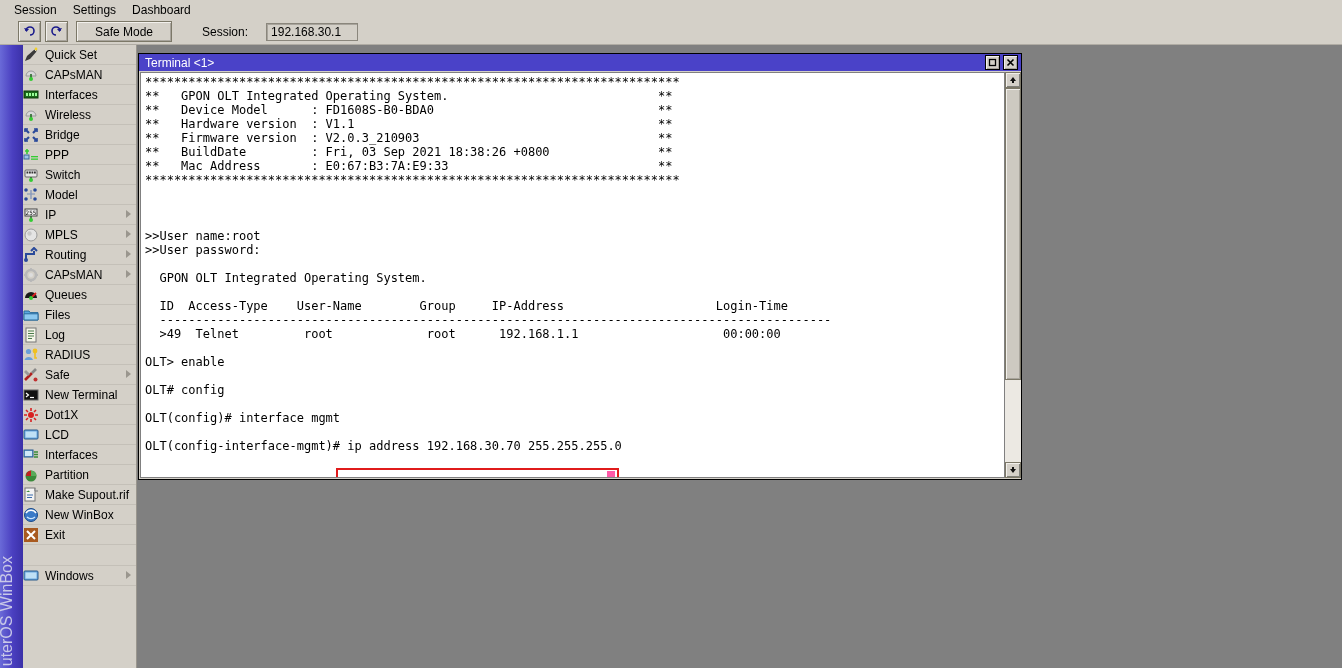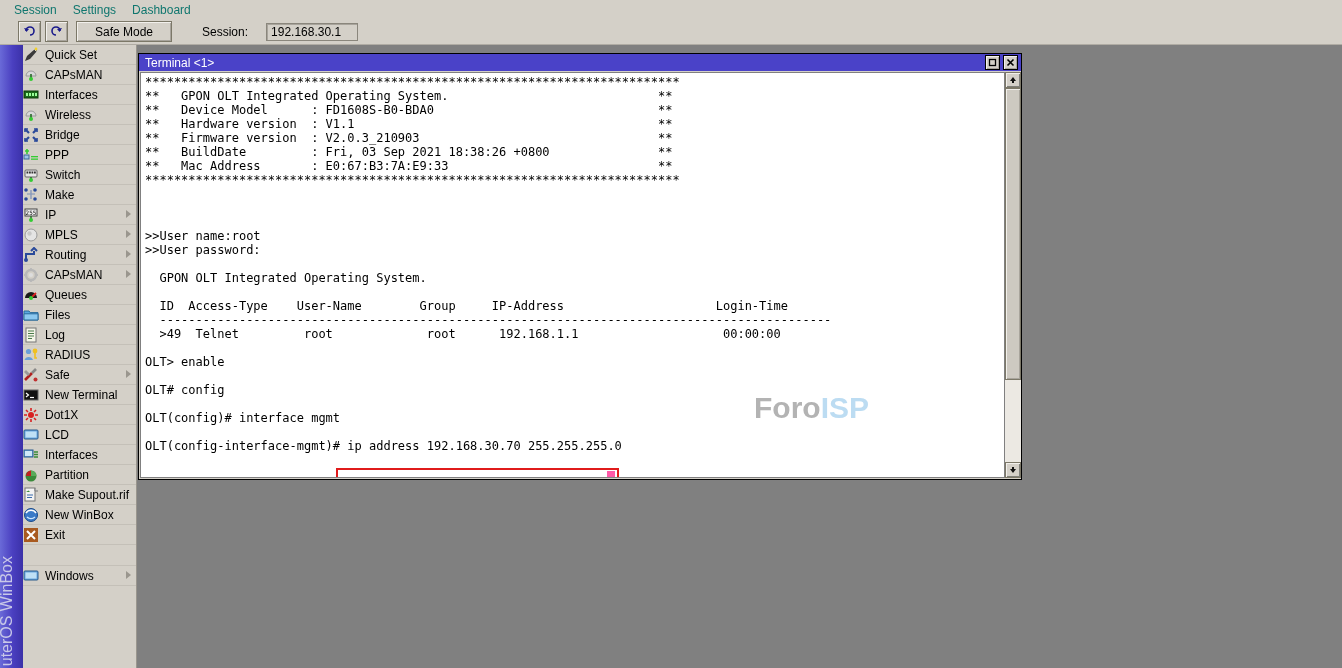--- a/index.html
+++ b/index.html
@@ -24,21 +24,21 @@
     width: 1342px; height: 19px;
     background: #d4d0c8;
     display: flex;
     align-items: center;
     padding-left: 6px;
     box-sizing: border-box;
   }
   .menu-item {
     padding: 2px 8px;
     font-size: 12px;
-    color: #0f766e;
+    color: #000000;
     cursor: default;
     line-height: 14px;
   }
 
   
   #toolbar {
     position: absolute;
     left: 0; top: 19px;
     width: 1342px; height: 26px;
     background: #d4d0c8;
@@ -393,21 +393,21 @@
       <span class="side-ico">
         <svg width="16" height="16" viewBox="0 0 16 16">
           <circle cx="3" cy="3" r="1.8" fill="#2a4a9a"></circle>
           <circle cx="12" cy="3" r="1.8" fill="#2a4a9a"></circle>
           <circle cx="3" cy="12" r="1.8" fill="#2a4a9a"></circle>
           <circle cx="12" cy="12" r="1.8" fill="#2a4a9a"></circle>
           <path d="M8 3 L8 12" stroke="#8899bb" stroke-width="1.4"></path>
           <path d="M4 7 L12 7" stroke="#8899bb" stroke-width="1.2"></path>
         </svg>
       </span>
-      <span class="side-label">Make</span>
+      <span class="side-label">Model</span>
     </div>
     <div class="side-item">
       <span class="side-ico">
         <svg width="16" height="16" viewBox="0 0 16 16">
           <rect x="2" y="2" width="12" height="7" fill="#f0f0f0" stroke="#444"></rect>
           <text x="8" y="8" font-size="6" text-anchor="middle" font-family="monospace" fill="#111">255</text>
           <path d="M8 9 L8 13" stroke="#2a6a2a" stroke-width="1.5"></path>
           <circle cx="8" cy="13" r="2" fill="#3c3"></circle>
         </svg>
       </span>
@@ -603,23 +603,20 @@
         <svg width="9" height="9" viewBox="0 0 9 9">
             <path d="M1.5 1.5 L7.5 7.5 M7.5 1.5 L1.5 7.5" stroke="#000" stroke-width="1.6"></path>
           </svg>
       </span>
     </span>
   </div>
 
   <div id="termbody">
     <div id="termtext"><div class="ln">**************************************************************************</div><div class="ln">**   GPON OLT Integrated Operating System.                             **</div><div class="ln">**   Device Model      : FD1608S-B0-BDA0                               **</div><div class="ln">**   Hardware version  : V1.1                                          **</div><div class="ln">**   Firmware version  : V2.0.3_210903                                 **</div><div class="ln">**   BuildDate         : Fri, 03 Sep 2021 18:38:26 +0800               **</div><div class="ln">**   Mac Address       : E0:67:B3:7A:E9:33                             **</div><div class="ln">**************************************************************************</div><div class="ln"></div><div class="ln"></div><div class="ln"></div><div class="ln">&gt;&gt;User name:root</div><div class="ln">&gt;&gt;User password:</div><div class="ln"></div><div class="ln">  GPON OLT Integrated Operating System.</div><div class="ln"></div><div class="ln">  ID  Access-Type    User-Name        Group     IP-Address                     Login-Time</div><div class="ln">  ---------------------------------------------------------------------------------------------</div><div class="ln">  &gt;49  Telnet         root             root      192.168.1.1                    00:00:00</div><div class="ln"></div><div class="ln">OLT&gt; enable</div><div class="ln"></div><div class="ln">OLT# config</div><div class="ln"></div><div class="ln">OLT(config)# interface mgmt</div><div class="ln"></div><div class="ln">OLT(config-interface-mgmt)# ip address 192.168.30.70 255.255.255.0</div></div>
 
-    <div id="watermark">
-      <span class="w1">Foro</span><span class="w2">ISP</span>
-    </div>
 
     <div id="cmd-highlight"></div>
     <div id="cmd-cursor"></div>
   </div>
 
   <div id="scrollbar">
     <div class="sb-arrow" id="sb-up">
       <span>
         <svg width="8" height="8" viewBox="0 0 8 8">
             <path d="M4 1 L7 5 L5 5 L5 7 L3 7 L3 5 L1 5 Z" fill="#111"></path>

